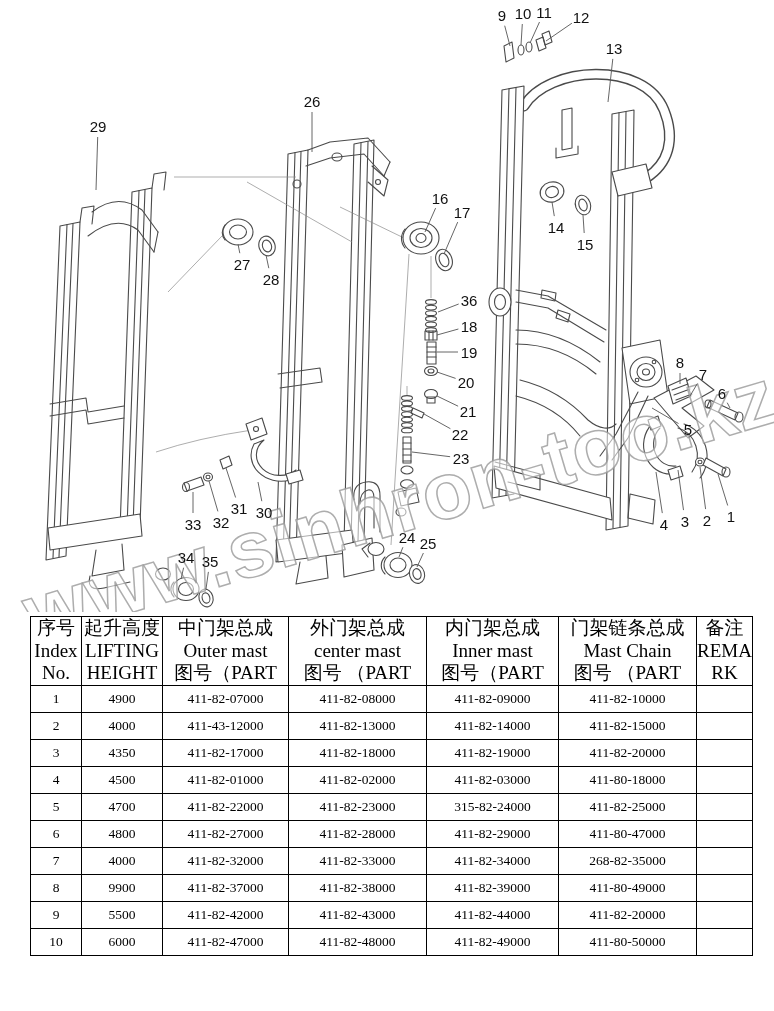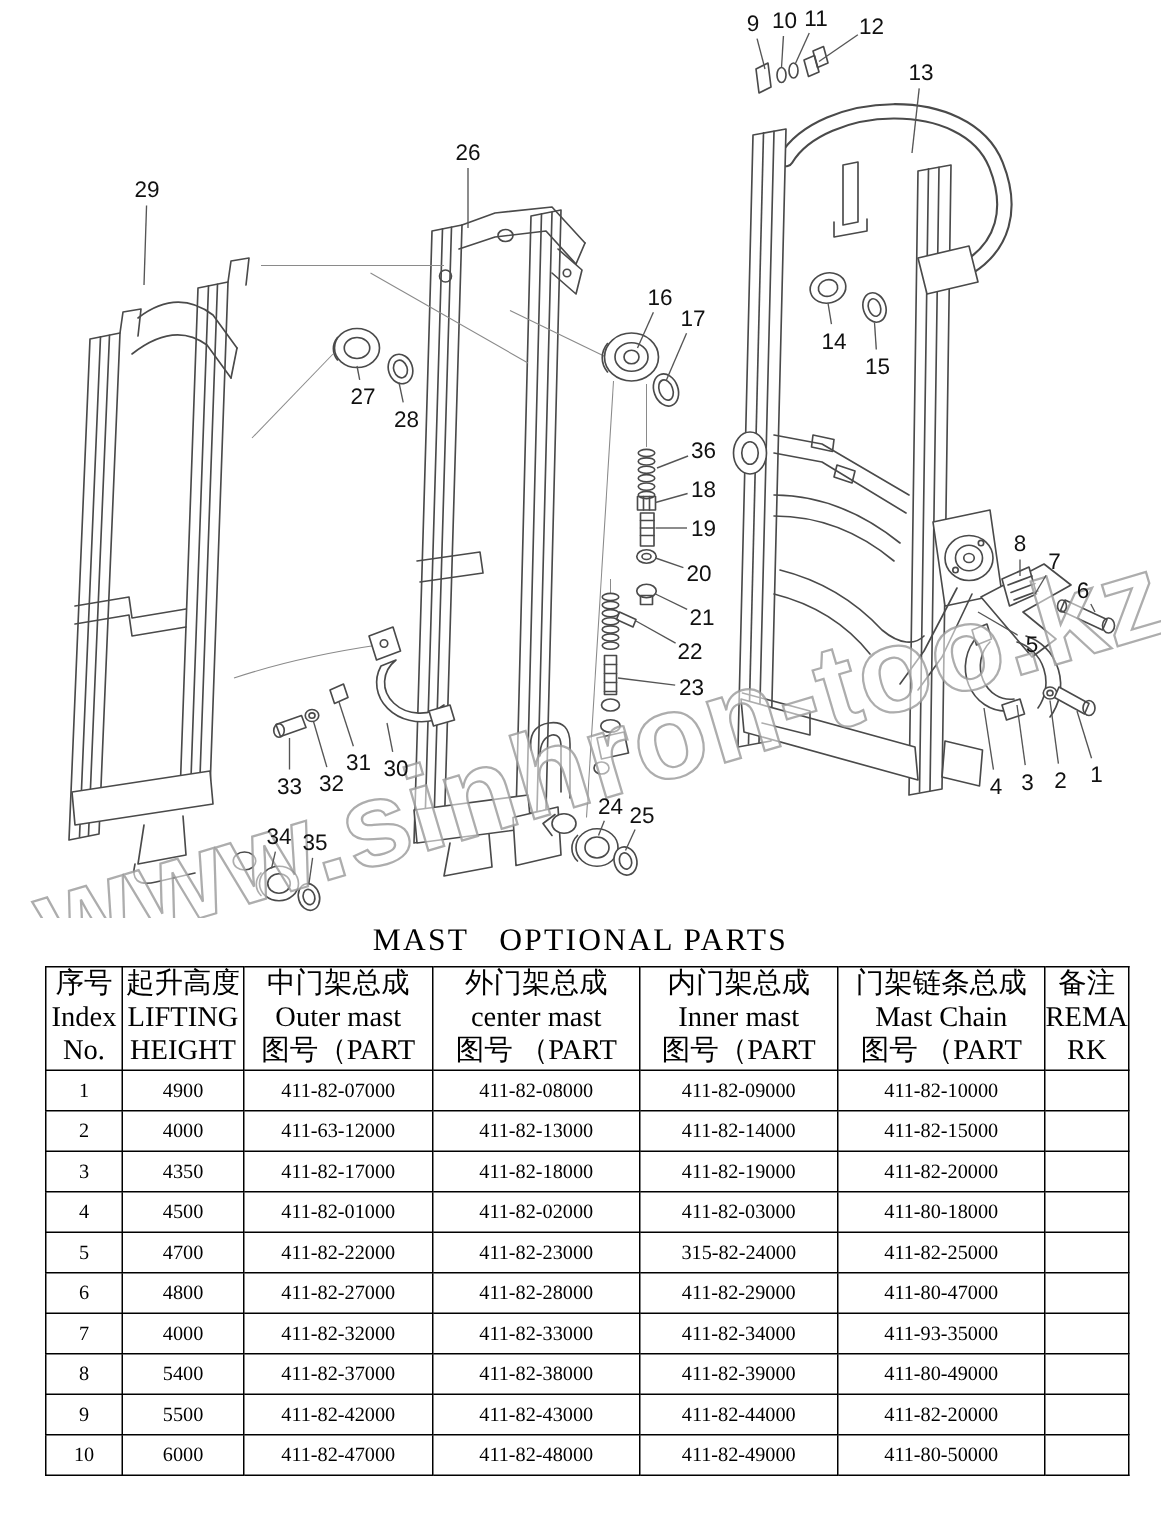--- a/index.html
+++ b/index.html
@@ -307,21 +307,20 @@
           <line x1="183.6" y1="567.7" x2="181" y2="579" class="leader"></line>
           <text x="186" y="562.5" class="callout">34</text>
           <line x1="208.4" y1="571.9" x2="206" y2="589" class="leader"></line>
           <text x="210" y="566.5" class="callout">35</text>
           <line x1="458.7" y1="304.0" x2="438" y2="312" class="leader"></line>
           <text x="469" y="305.5" class="callout">36</text>
         </g>
     </svg>
   </div>
 
-  <div class="title">MAST   OPTIONAL PARTS</div>
 
   <table>
     <colgroup>
       <col style="width:51px">
         <col style="width:81px">
         <col style="width:126px">
       <col style="width:138px">
         <col style="width:132px">
         <col style="width:138px">
       <col style="width:56px">
@@ -371,21 +370,21 @@
           <td>4900</td>
           <td>411-82-07000</td>
           <td>411-82-08000</td>
           <td>411-82-09000</td>
           <td>411-82-10000</td>
           <td></td>
         </tr>
         <tr>
           <td>2</td>
           <td>4000</td>
-          <td>411-63-12000</td>
+          <td>411-43-12000</td>
           <td>411-82-13000</td>
           <td>411-82-14000</td>
           <td>411-82-15000</td>
           <td></td>
         </tr>
         <tr>
           <td>3</td>
           <td>4350</td>
           <td>411-82-17000</td>
           <td>411-82-18000</td>
@@ -419,26 +418,26 @@
           <td>411-82-29000</td>
           <td>411-80-47000</td>
           <td></td>
         </tr>
         <tr>
           <td>7</td>
           <td>4000</td>
           <td>411-82-32000</td>
           <td>411-82-33000</td>
           <td>411-82-34000</td>
-          <td>411-93-35000</td>
+          <td>268-82-35000</td>
           <td></td>
         </tr>
         <tr>
           <td>8</td>
-          <td>5400</td>
+          <td>9900</td>
           <td>411-82-37000</td>
           <td>411-82-38000</td>
           <td>411-82-39000</td>
           <td>411-80-49000</td>
           <td></td>
         </tr>
         <tr>
           <td>9</td>
           <td>5500</td>
           <td>411-82-42000</td>

